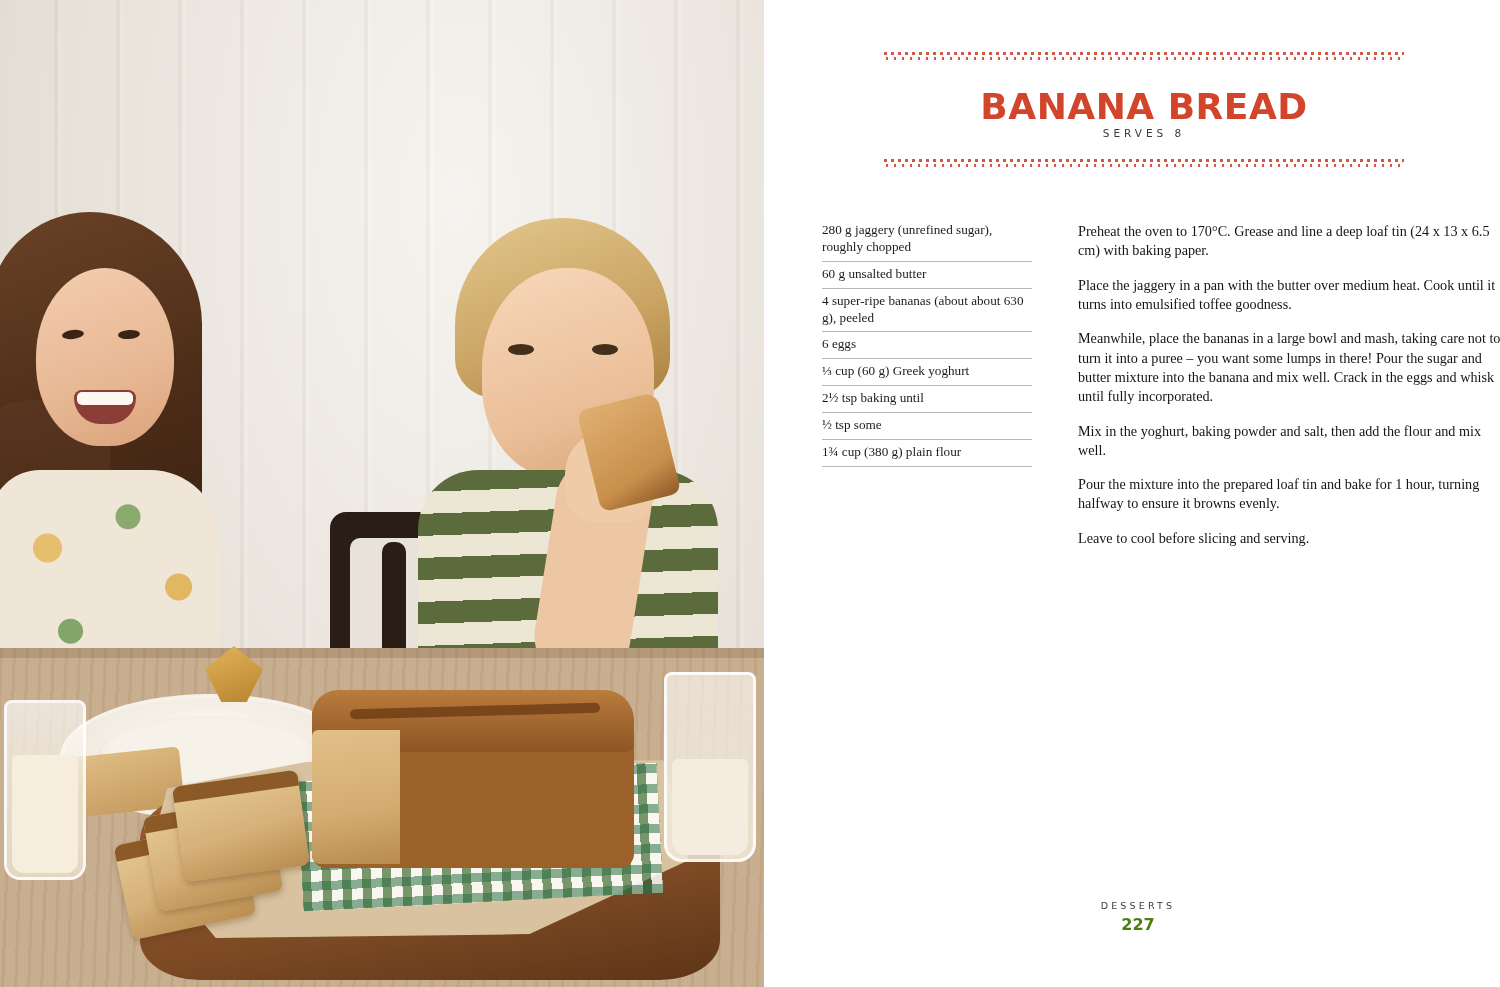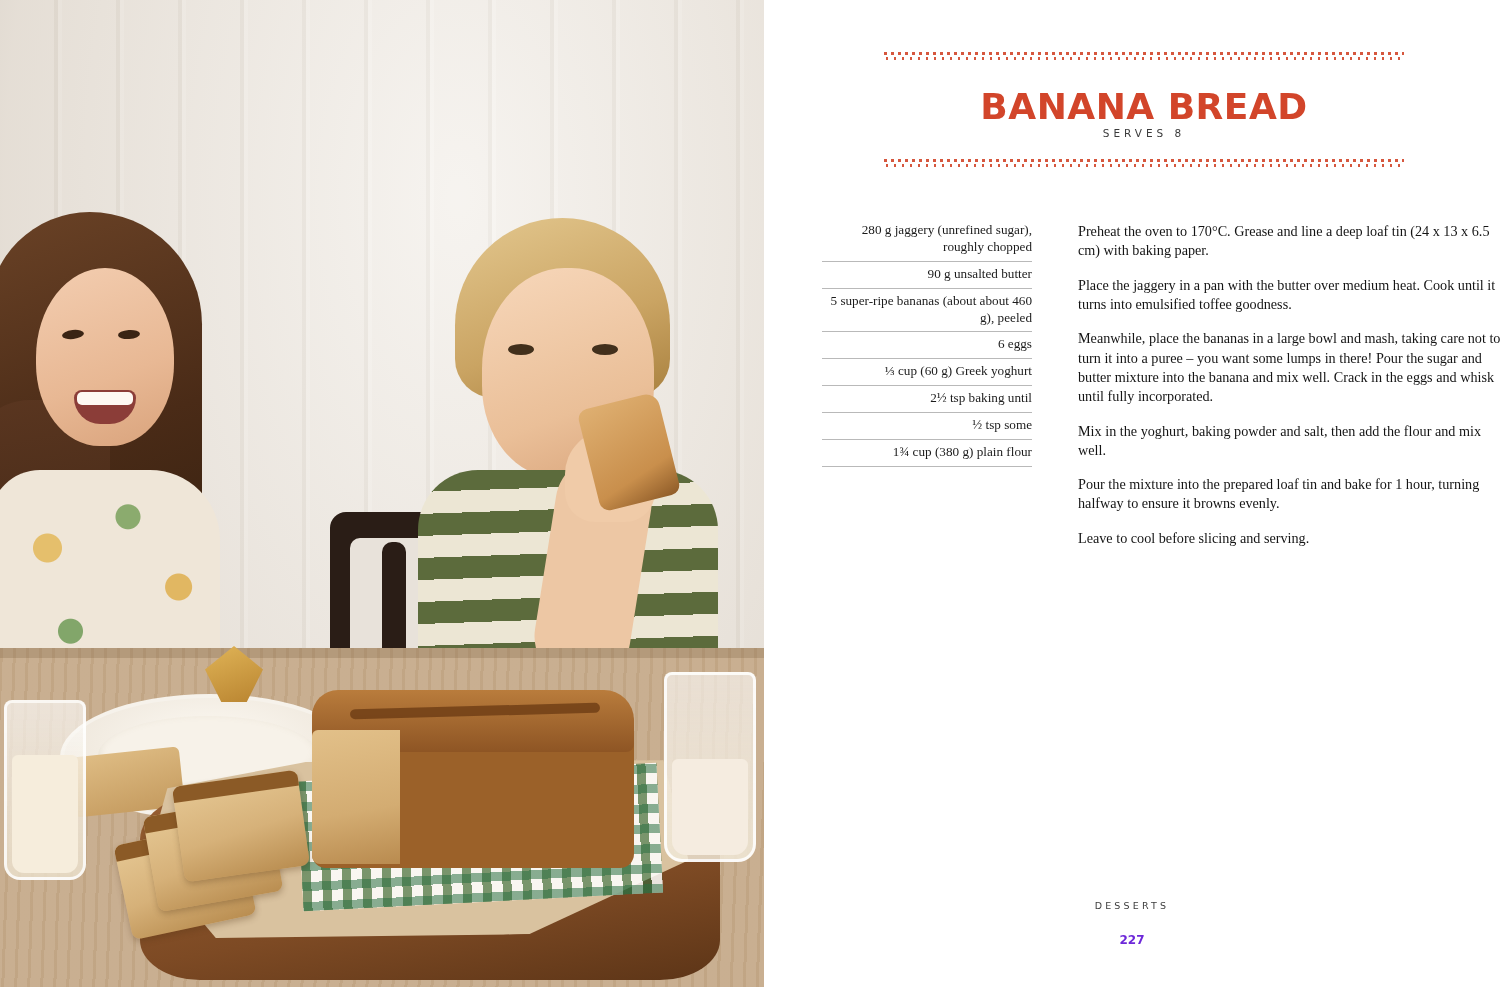--- a/index.html
+++ b/index.html
@@ -412,21 +412,20 @@
     position: absolute;
     left: 58px;
     top: 222px;
     width: 690px;
     display: flex;
     gap: 42px;
   }
   .ingredients {
     width: 210px;
     flex: 0 0 210px;
-    text-align: right;
   }
   .ing-item {
     font-size: 13.2px;
     line-height: 1.28;
     color: #1b1b1b;
     padding: 4px 0 5px 0;
     border-bottom: 1px solid #b9b9b9;
   }
   .ing-item:first-child { padding-top: 0; }
 
@@ -437,38 +436,38 @@
   .step {
     font-size: 14.2px;
     line-height: 1.36;
     color: #141414;
     margin: 0 0 15px 0;
   }
   .step:last-child { margin-bottom: 0; }
 
   .footer {
     position: absolute;
-    left: 108px;
+    left: 114px;
     top: 900px;
     width: 520px;
     text-align: center;
   }
   .chapter {
     font-family: "DejaVu Sans", sans-serif;
     font-size: 9.5px;
     letter-spacing: 3.2px;
     color: #3d3d3d;
     text-transform: uppercase;
   }
   .page-num {
     font-family: "DejaVu Sans", sans-serif;
     font-weight: bold;
-    font-size: 12px;
-    color: #6d28d9;
-    margin-top: 22px;
+    font-size: 16px;
+    color: #4d7c0f;
+    margin-top: 4px;
   }
 </style>
 </head>
 <body>
 
 <div class="spread">
 
   <div class="photo-page">
     <div class="wall"></div>
     <div class="wall-shade"></div>
@@ -539,22 +538,22 @@
         <span>BANANA BREAD</span><br>
       </h1>
       <div class="serves">SERVES 8</div>
       <div class="rule bottom"></div>
     </div>
 
     <div class="columns">
 
       <div class="ingredients">
         <div class="ing-item">280 g jaggery (unrefined sugar), roughly chopped</div>
-        <div class="ing-item">90 g unsalted butter</div>
-        <div class="ing-item">5 super-ripe bananas (about about 460 g), peeled</div>
+        <div class="ing-item">60 g unsalted butter</div>
+        <div class="ing-item">4 super-ripe bananas (about about 630 g), peeled</div>
         <div class="ing-item">6 eggs</div>
         <div class="ing-item">⅓ cup (60 g) Greek yoghurt</div>
         <div class="ing-item">2½ tsp baking until</div>
         <div class="ing-item">½ tsp some</div>
         <div class="ing-item">1¾ cup (380 g) plain flour</div>
       </div>
 
       <div class="method">
         <p class="step">Preheat the oven to 170°C. Grease and line a deep loaf tin (24 x 13 x 6.5 cm) with baking paper.</p>
         <p class="step">Place the jaggery in a pan with the butter over medium heat. Cook until it turns into emulsified toffee goodness.</p>

